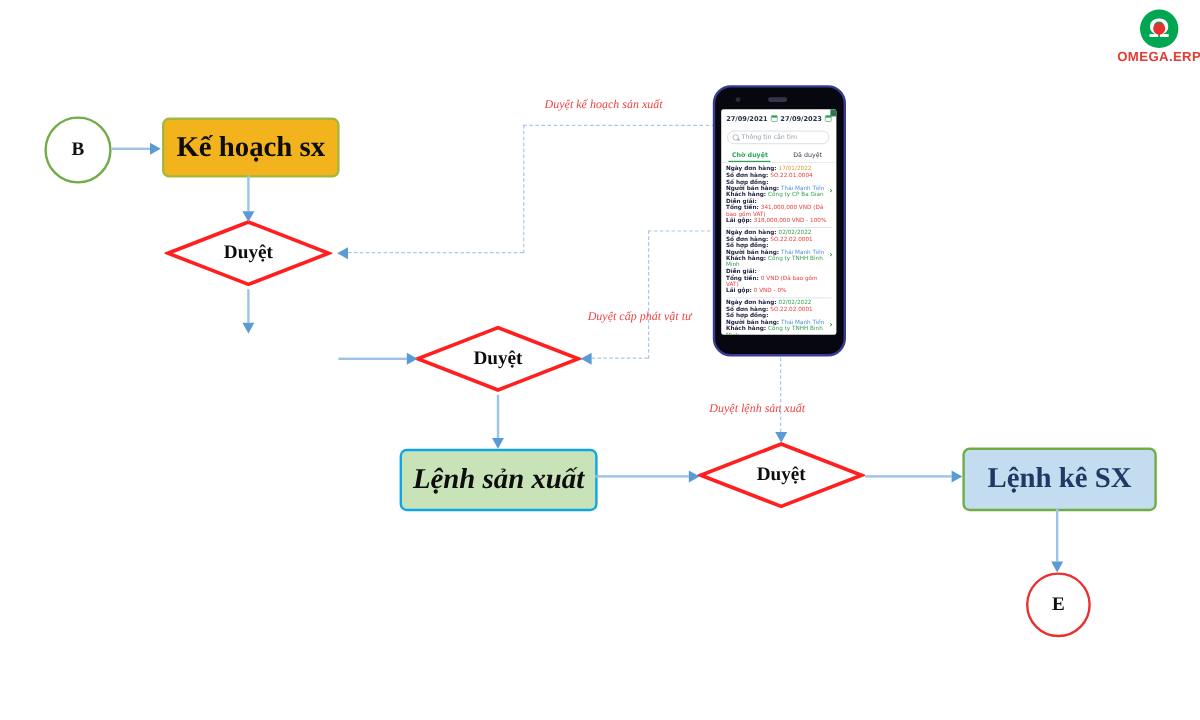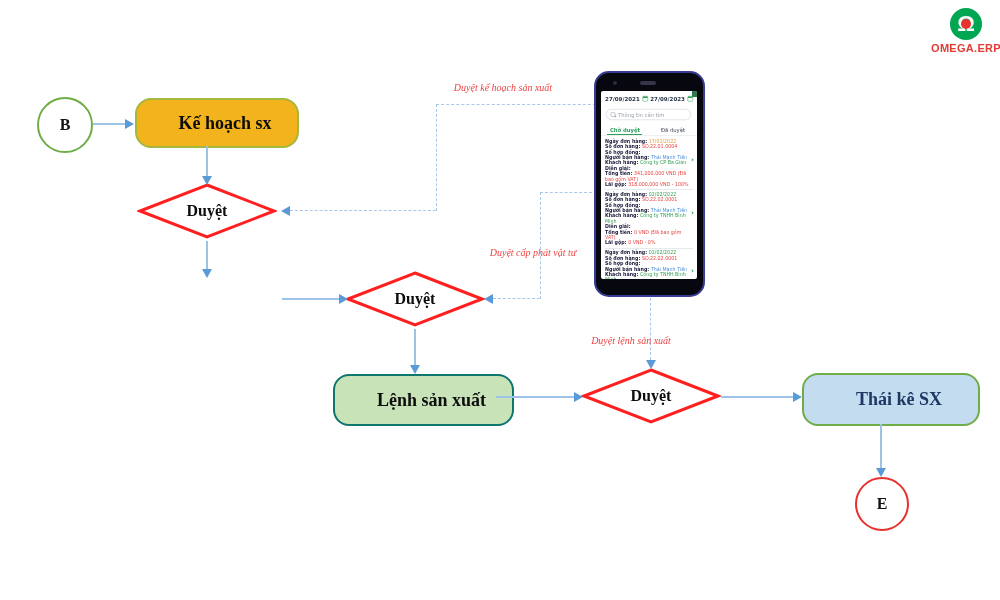--- a/index.html
+++ b/index.html
@@ -4,46 +4,46 @@
 <style>
   html,body{margin:0;padding:0;background:#fff;}
   #stage{position:relative;width:1000px;height:600px;background:#ffffff;overflow:hidden;
          font-family:"Liberation Serif","DejaVu Serif",serif;}
 
   
   .term{position:absolute;border-radius:50%;background:#fff;display:flex;align-items:center;justify-content:center;
         font-weight:bold;font-size:16px;color:#111;}
   .circle-b{left:37px;top:97px;width:52px;height:52px;border:2px solid #70AD47;}
   .circle-e{left:855px;top:477px;width:50px;height:50px;border:2.5px solid #E8312F;}
-  .pbox{position:absolute;border-radius:16px;display:flex;align-items:center;justify-content:center;
-        font-weight:bold;font-size:18px;color:#0d0d0d;padding-left:16px;}
+  .pbox{position:absolute;border-radius:6px;display:flex;align-items:center;justify-content:center;
+        font-weight:bold;font-size:24px;color:#0d0d0d;}
   .box-orange{background:#F2B31C;border:2px solid #a3b83c;}
   .box-kehoach{left:135px;top:98px;width:144px;height:46px;}
   .box-capnvl{left:136px;top:277px;width:144px;height:46px;}
-  .box-lenh{left:333px;top:374px;width:161px;height:48px;background:#C9E3B8;border:2px solid #0f766e;}
+  .box-lenh{left:333px;top:374px;width:161px;height:48px;background:#C9E3B8;border:2px solid #0ea5e9;font-style:italic;}
   .box-thongke{left:802px;top:373px;width:158px;height:49px;background:#C3DCEF;border:2px solid #70AD47;color:#1F3864;}
   .diamond{position:absolute;width:140px;height:56px;text-align:center;}
   .diamond svg{position:absolute;left:0;top:0;}
   .diamond .dlabel{position:absolute;left:0;top:0;width:100%;height:100%;display:flex;align-items:center;justify-content:center;
         font-weight:bold;font-size:16px;color:#0d0d0d;}
   .d1{left:137px;top:183px;} .d2{left:345px;top:271px;} .d3{left:581px;top:368px;}
 
   
   .hline{position:absolute;height:0;border-top:2px solid #9dc3e6;}
   .vline{position:absolute;width:0;border-left:2px solid #9dc3e6;}
   .hdash{position:absolute;height:0;border-top:1.5px dashed #a9c7e8;}
   .vdash{position:absolute;width:0;border-left:1.5px dashed #a9c7e8;}
   .ah{position:absolute;width:0;height:0;}
   .ah-r{border-top:5px solid transparent;border-bottom:5px solid transparent;border-left:9px solid #5b9bd5;}
   .ah-l{border-top:5px solid transparent;border-bottom:5px solid transparent;border-right:9px solid #5b9bd5;}
   .ah-d{border-left:5px solid transparent;border-right:5px solid transparent;border-top:9px solid #5b9bd5;}
 
   .note{position:absolute;font-style:italic;font-size:10px;color:#ef4444;text-align:center;}
   .note1{left:398px;top:82px;width:210px;}
-  .note2{left:448px;top:247px;width:170px;}
+  .note2{left:448px;top:259px;width:170px;}
   .note3{left:566px;top:335px;width:130px;}
 
   
   .logo{position:absolute;left:930px;top:8px;width:72px;text-align:center;font-family:"Liberation Sans",sans-serif;}
   .logo-icon{position:relative;width:32px;height:32px;margin:0 auto;border-radius:50%;background:#00A651;}
   .logo-omega{position:absolute;left:0;top:1px;width:100%;text-align:center;color:#fff;font-size:22px;font-weight:bold;line-height:30px;}
   .logo-dot{position:absolute;left:11px;top:11px;width:10px;height:10px;border-radius:50%;background:#E8312F;}
   .logo-text{margin-top:2px;font-weight:bold;font-size:11px;color:#E23B33;letter-spacing:.3px;}
 
   
@@ -83,21 +83,21 @@
 
   <div class="term circle-b">
       <span>B</span>
     </div>
   <div class="term circle-e">
       <span>E</span>
     </div>
 
   <div class="pbox box-orange box-kehoach">Kế hoạch sx</div>
   <div class="pbox box-lenh">Lệnh sản xuất</div>
-  <div class="pbox box-thongke">Thái kê SX</div>
+  <div class="pbox box-thongke">Lệnh kê SX</div>
 
   <div class="diamond d1">
     <svg width="140" height="56">
       <polygon points="70,2 137,28 70,54 3,28" fill="#ffffff" stroke="#FF1F1F" stroke-width="3"></polygon>
       </svg>
     <div class="dlabel">Duyệt</div>
   </div>
   <div class="diamond d2">
     <svg width="140" height="56">
       <polygon points="70,2 137,28 70,54 3,28" fill="#ffffff" stroke="#FF1F1F" stroke-width="3"></polygon>

